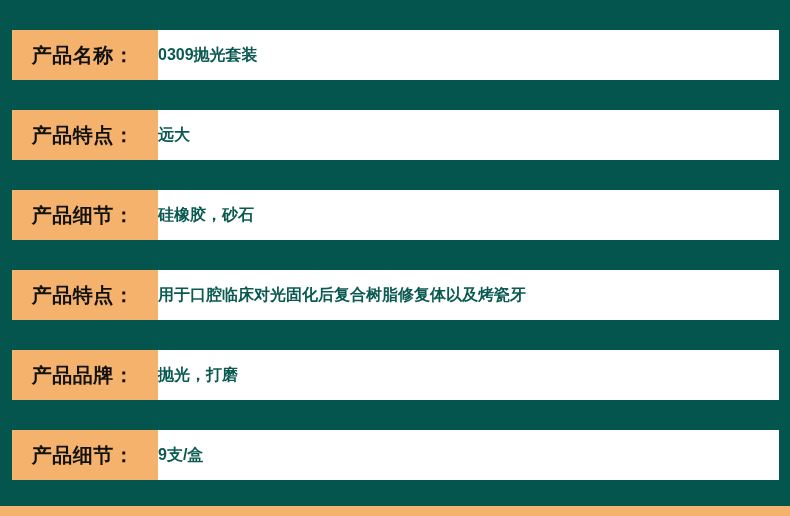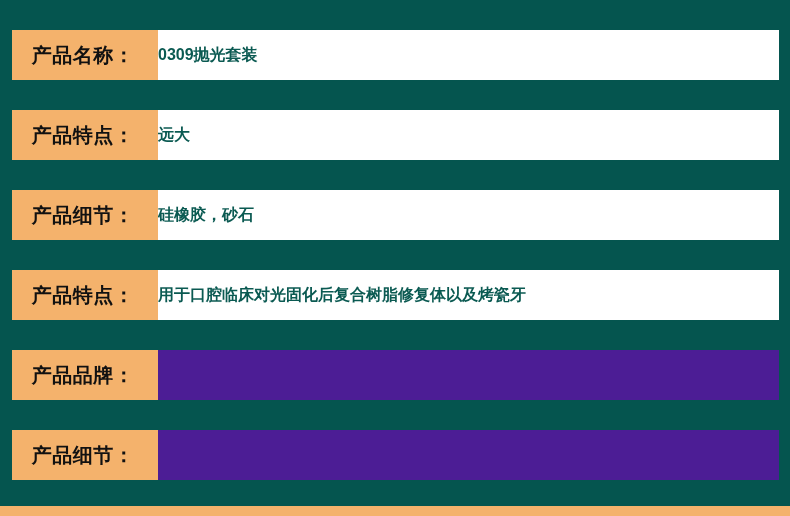--- a/index.html
+++ b/index.html
@@ -102,23 +102,25 @@
       <div class="spec-value">硅橡胶，砂石</div>
     </div>
 
     <div class="spec-row">
       <div class="spec-label">产品特点：</div>
       <div class="spec-value">用于口腔临床对光固化后复合树脂修复体以及烤瓷牙</div>
     </div>
 
     <div class="spec-row">
       <div class="spec-label">产品品牌：</div>
+      <div class="spec-value">抛光，打磨</div>
     </div>
 
     <div class="spec-row">
       <div class="spec-label">产品细节：</div>
+      <div class="spec-value">9支/盒</div>
     </div>
 
   </div>
 
   <div id="bottom-accent-bar"></div>
 
 </div>
 
 </body></html>

